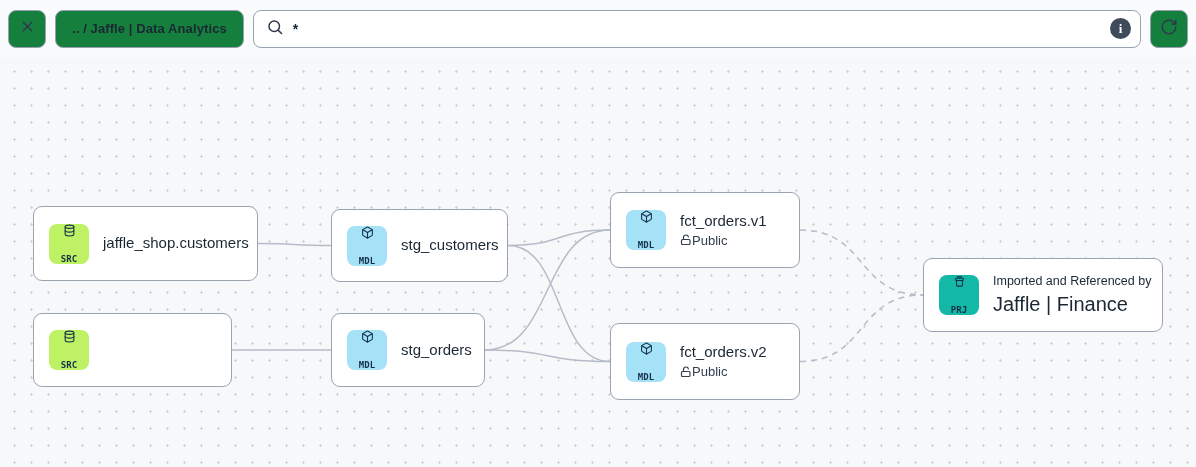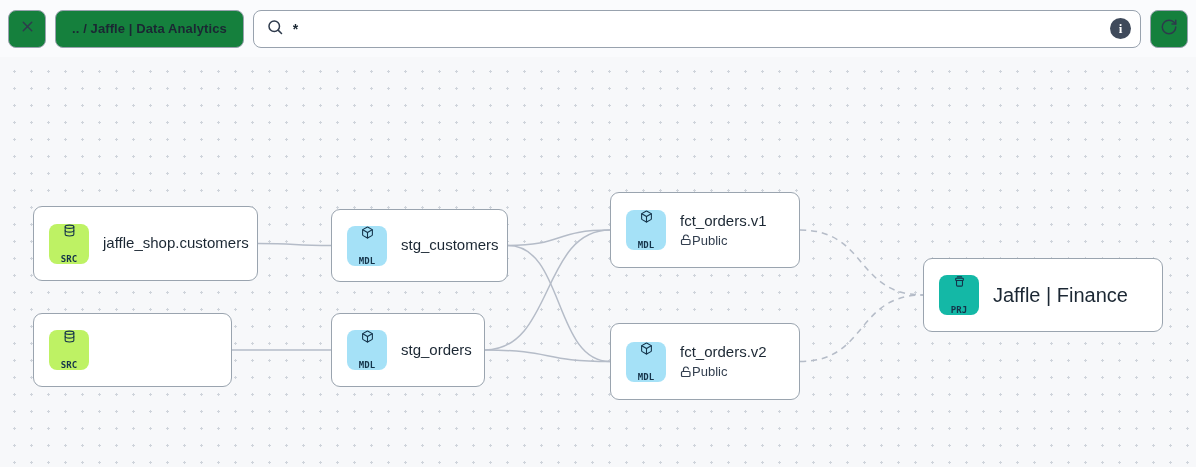--- a/index.html
+++ b/index.html
@@ -271,16 +271,17 @@
     <div class="node" style="left: 923px; top: 201px; width: 240px; height: 74px;">
       <div class="node-icon k-PRJ">
         <svg class="glyph" width="17" height="17" viewBox="0 0 24 24">
           <path d="M8 3.5h8"></path>
           <rect x="5" y="6" width="14" height="4" rx="1"></rect>
           <path d="M6.5 10v8.5a2 2 0 0 0 2 2h7a2 2 0 0 0 2-2V10"></path>
         </svg>
         <span class="badge">PRJ</span>
       </div>
       <div class="node-text">
+        <div class="node-topline">Imported and Referenced by</div>
         <div class="node-bigline">Jaffle | Finance</div>
       </div>
     </div>
   </div>
 
 </body></html>

